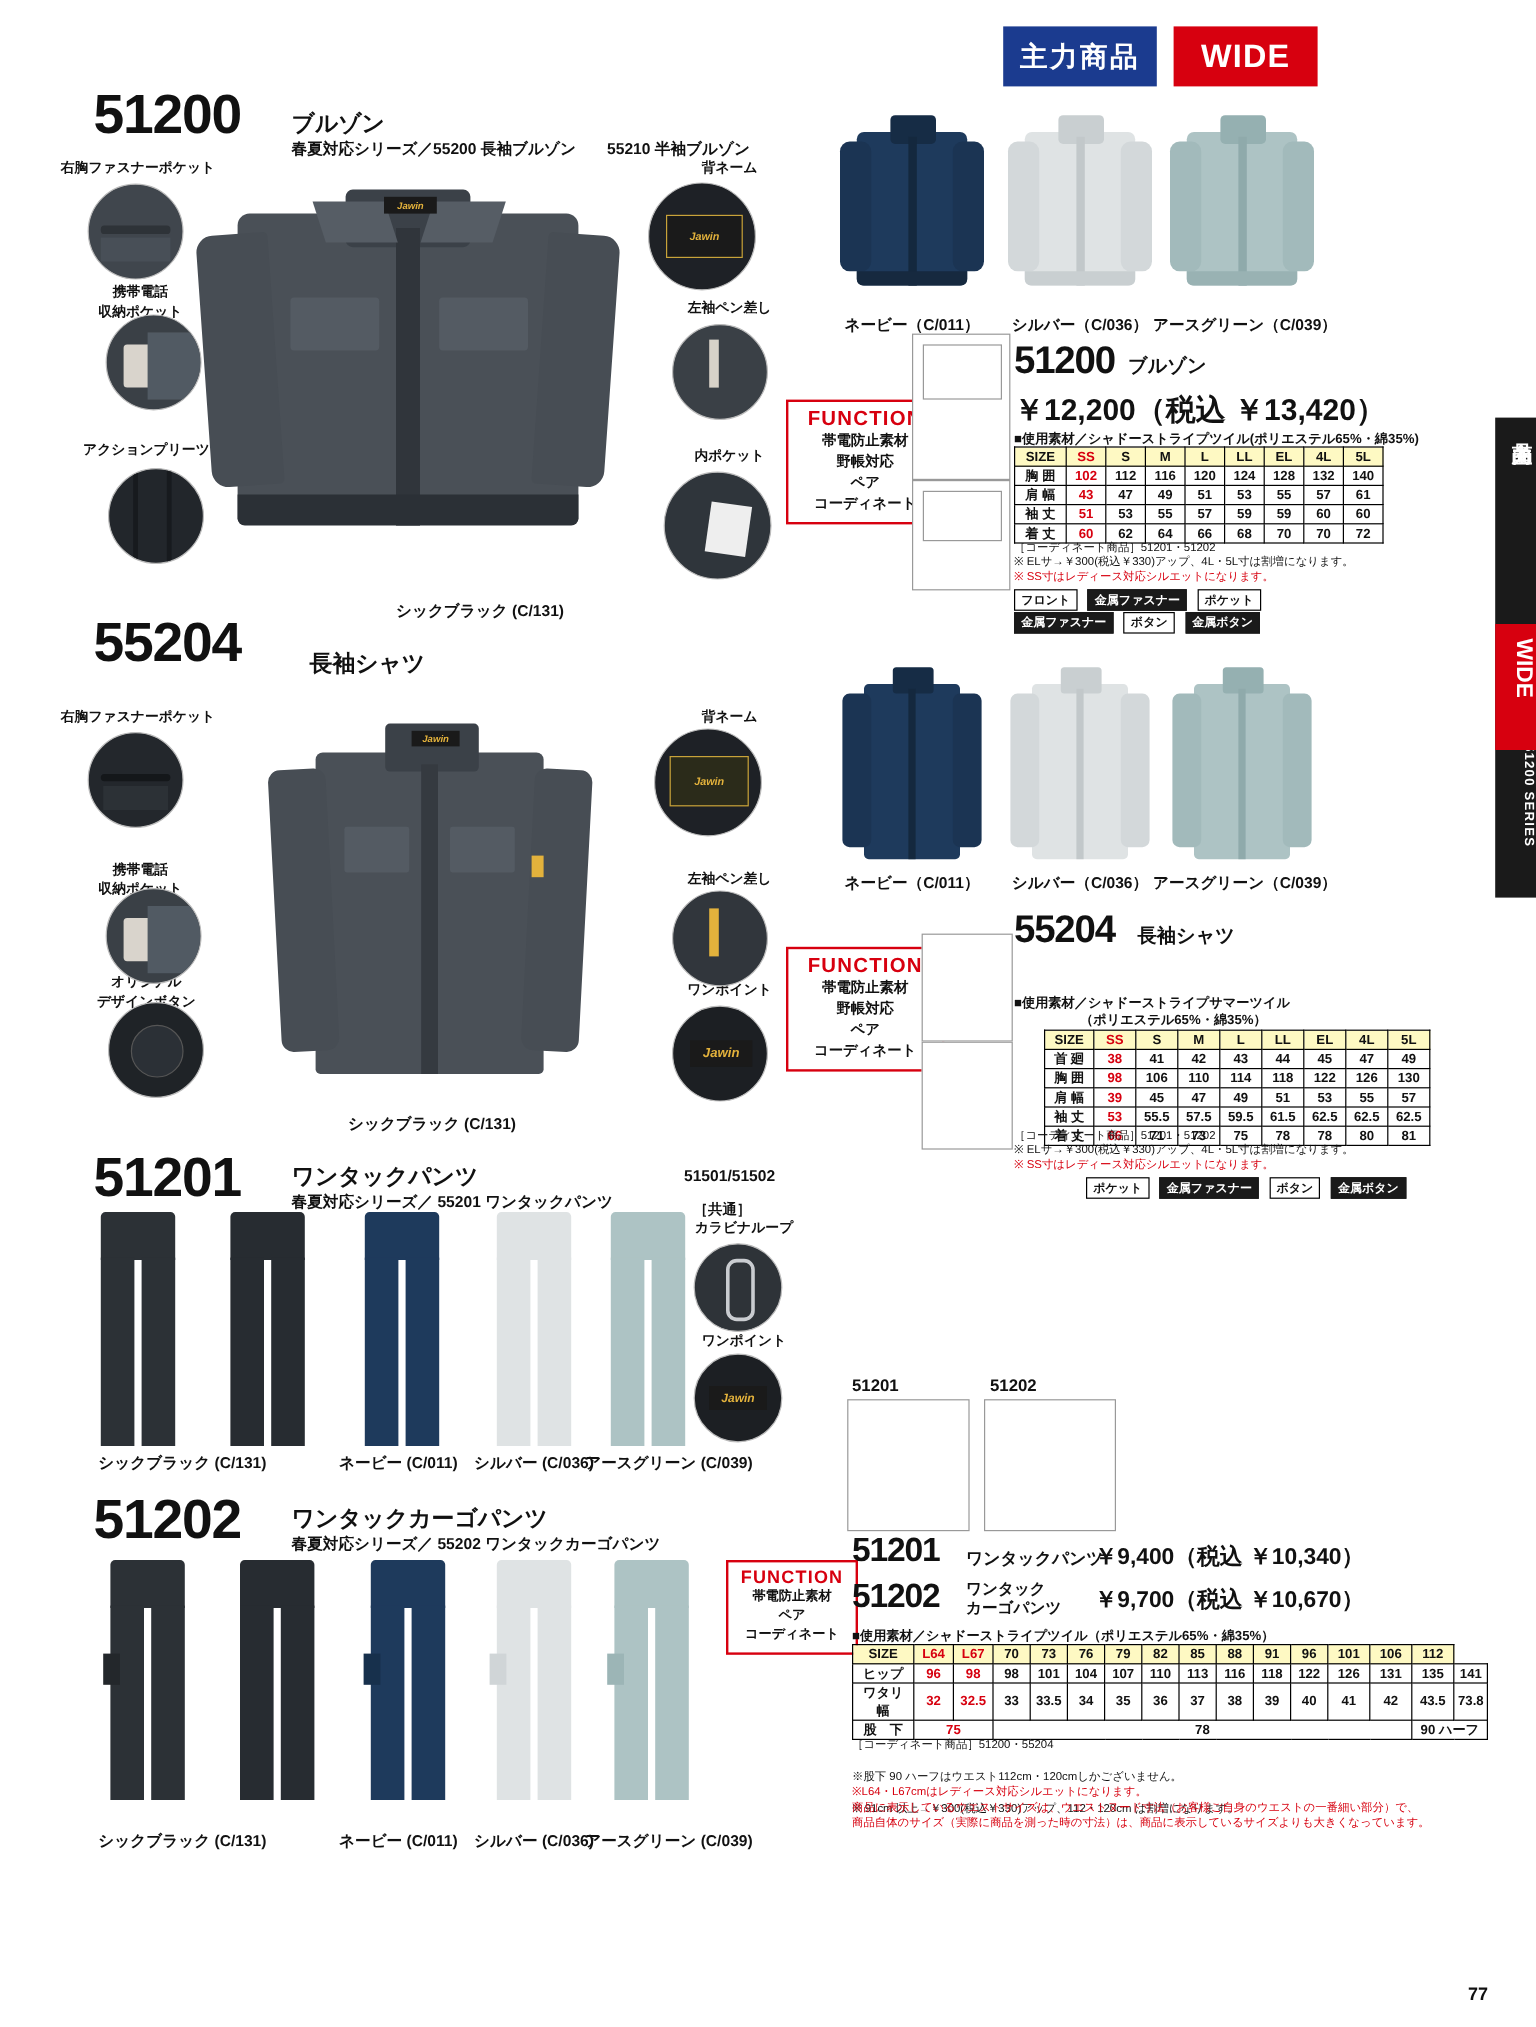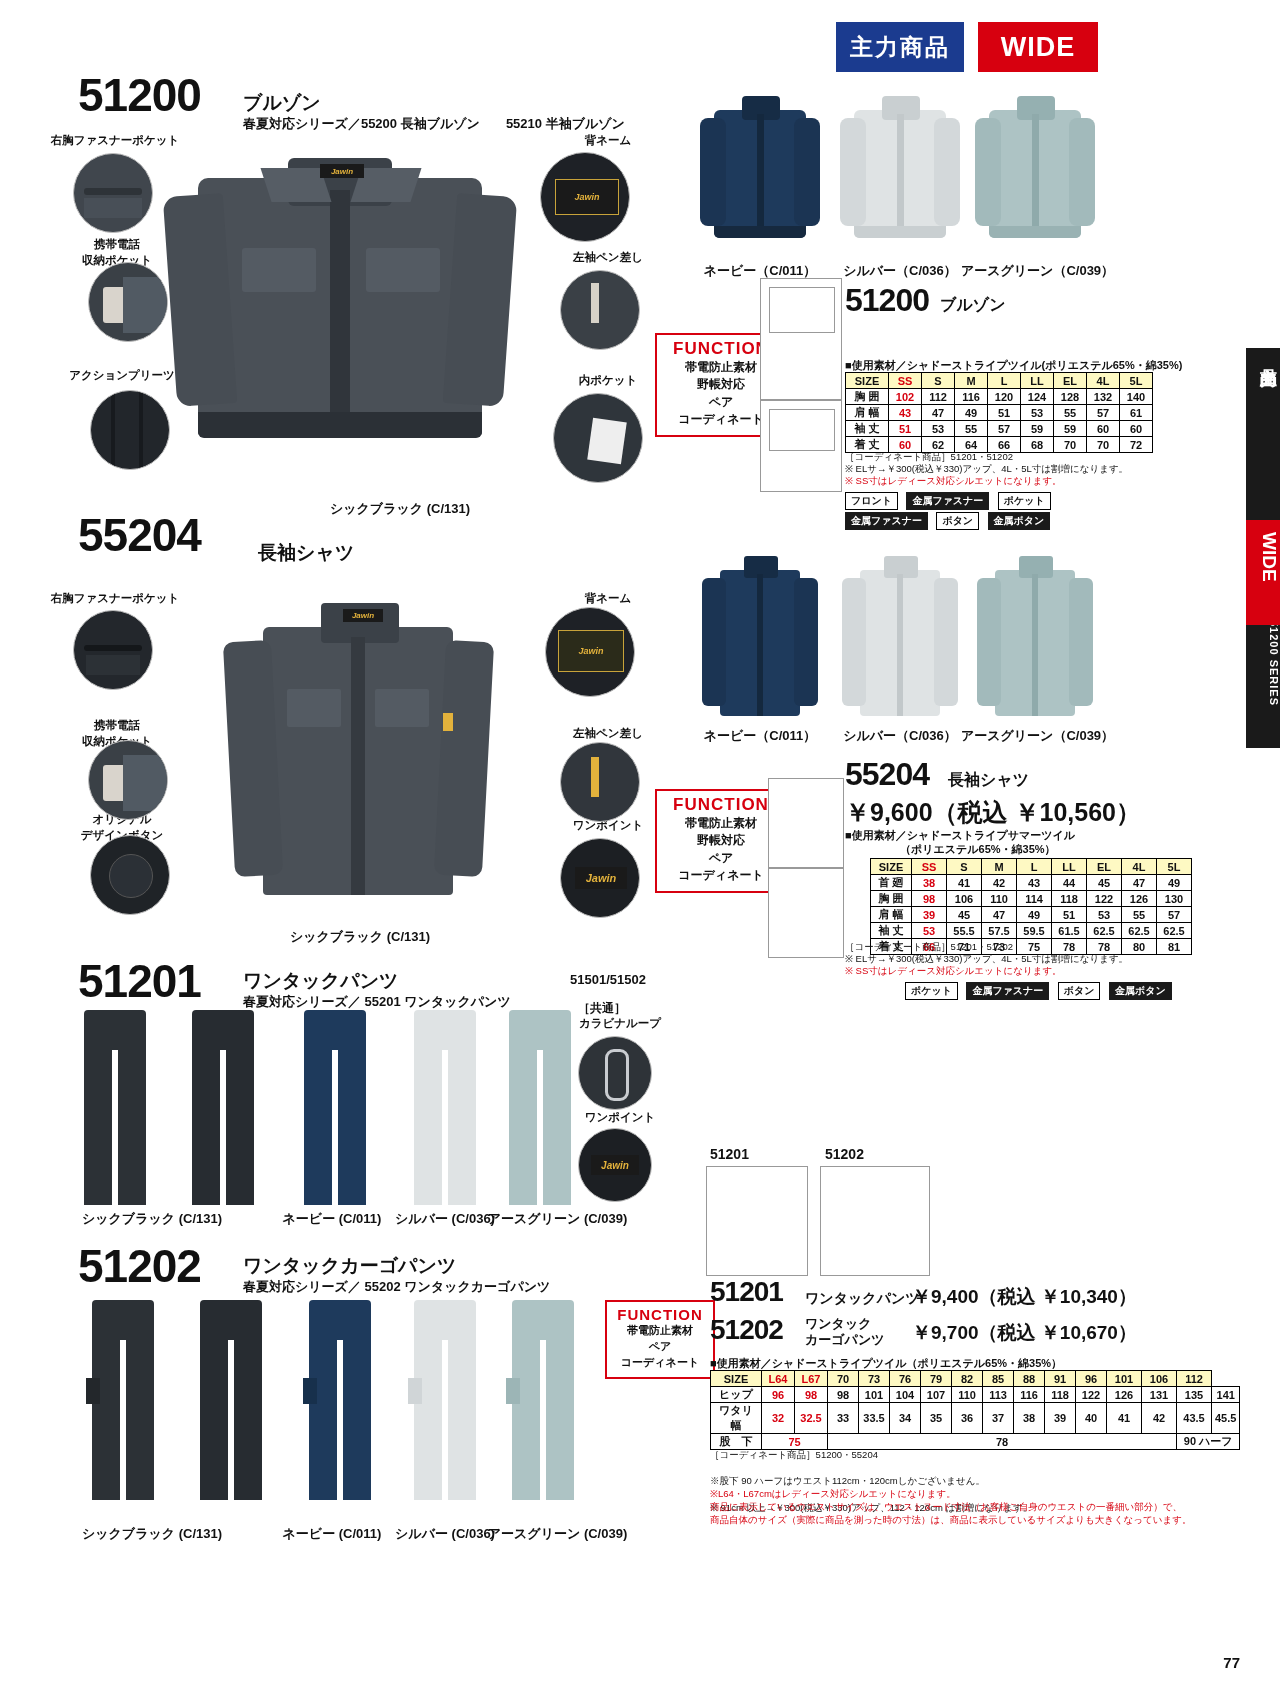--- a/index.html
+++ b/index.html
@@ -248,20 +248,21 @@
 
   <div class="abs" style="left:760px; top:278px; width:80px; height:120px; border:1px solid #999; background:#fff;">
     <div style="position:absolute; left:8px; top:8px; width:64px; height:44px; border:1px solid #999;"></div>
   </div>
   <div class="abs" style="left:760px; top:400px; width:80px; height:90px; border:1px solid #999; background:#fff;">
     <div style="position:absolute; left:8px; top:8px; width:64px; height:40px; border:1px solid #999;"></div>
   </div>
 
   <div class="abs prodnum" style="left:845px; top:284px; font-size:32px;">51200</div>
   <div class="abs" style="left:940px; top:295px; font-size:16px; font-weight:bold;">ブルゾン</div>
+  <div class="abs price" style="left:845px; top:325px;">￥12,200（税込 ￥13,420）</div>
   <div class="abs mat" style="left:845px; top:358px;">■使用素材／シャドーストライプツイル(ポリエステル65%・綿35%)</div>
 
   <table class="spec abs" style="left:845px; top:372px;">
     <tbody>
         <tr>
       <th style="width:36px;">SIZE</th>
       <th style="width:26px;" class="hl">SS</th>
       <th style="width:26px;">S</th>
       <th style="width:26px;">M</th>
       <th style="width:26px;">L</th>
@@ -408,21 +409,20 @@
 
   <div class="abs colorcap" style="left:690px; top:727px; width:140px;">ネービー（C/011）</div>
   <div class="abs colorcap" style="left:830px; top:727px; width:140px;">シルバー（C/036）</div>
   <div class="abs colorcap" style="left:955px; top:727px; width:165px;">アースグリーン（C/039）</div>
 
   <div class="abs" style="left:768px; top:778px; width:74px; height:88px; border:1px solid #999; background:#fff;"></div>
   <div class="abs" style="left:768px; top:868px; width:74px; height:88px; border:1px solid #999; background:#fff;"></div>
 
   <div class="abs prodnum" style="left:845px; top:758px; font-size:32px;">55204</div>
   <div class="abs" style="left:948px; top:770px; font-size:16px; font-weight:bold;">長袖シャツ</div>
-  <div class="abs price" style="left:845px; top:796px;">￥9,600（税込 ￥10,560）</div>
   <div class="abs mat" style="left:845px; top:828px;">■使用素材／シャドーストライプサマーツイル</div>
   <div class="abs mat" style="left:900px; top:842px;">（ポリエステル65%・綿35%）</div>
 
   <table class="spec abs" style="left:870px; top:858px;">
     <tbody>
         <tr>
       <th style="width:34px;">SIZE</th>
       <th style="width:28px;" class="hl">SS</th>
       <th style="width:28px;">S</th>
       <th style="width:28px;">M</th>
@@ -656,21 +656,21 @@
       <td>34</td>
       <td>35</td>
       <td>36</td>
       <td>37</td>
       <td>38</td>
       <td>39</td>
       <td>40</td>
       <td>41</td>
       <td>42</td>
       <td>43.5</td>
-      <td>45.5</td>
+      <td>73.8</td>
     </tr>
     <tr>
       <td class="rowhead">股　下</td>
       <td colspan="2" class="hl">75</td>
       <td colspan="11">78</td>
       <td colspan="2">90 ハーフ</td>
     </tr>
   </tbody>
     </table>
 

